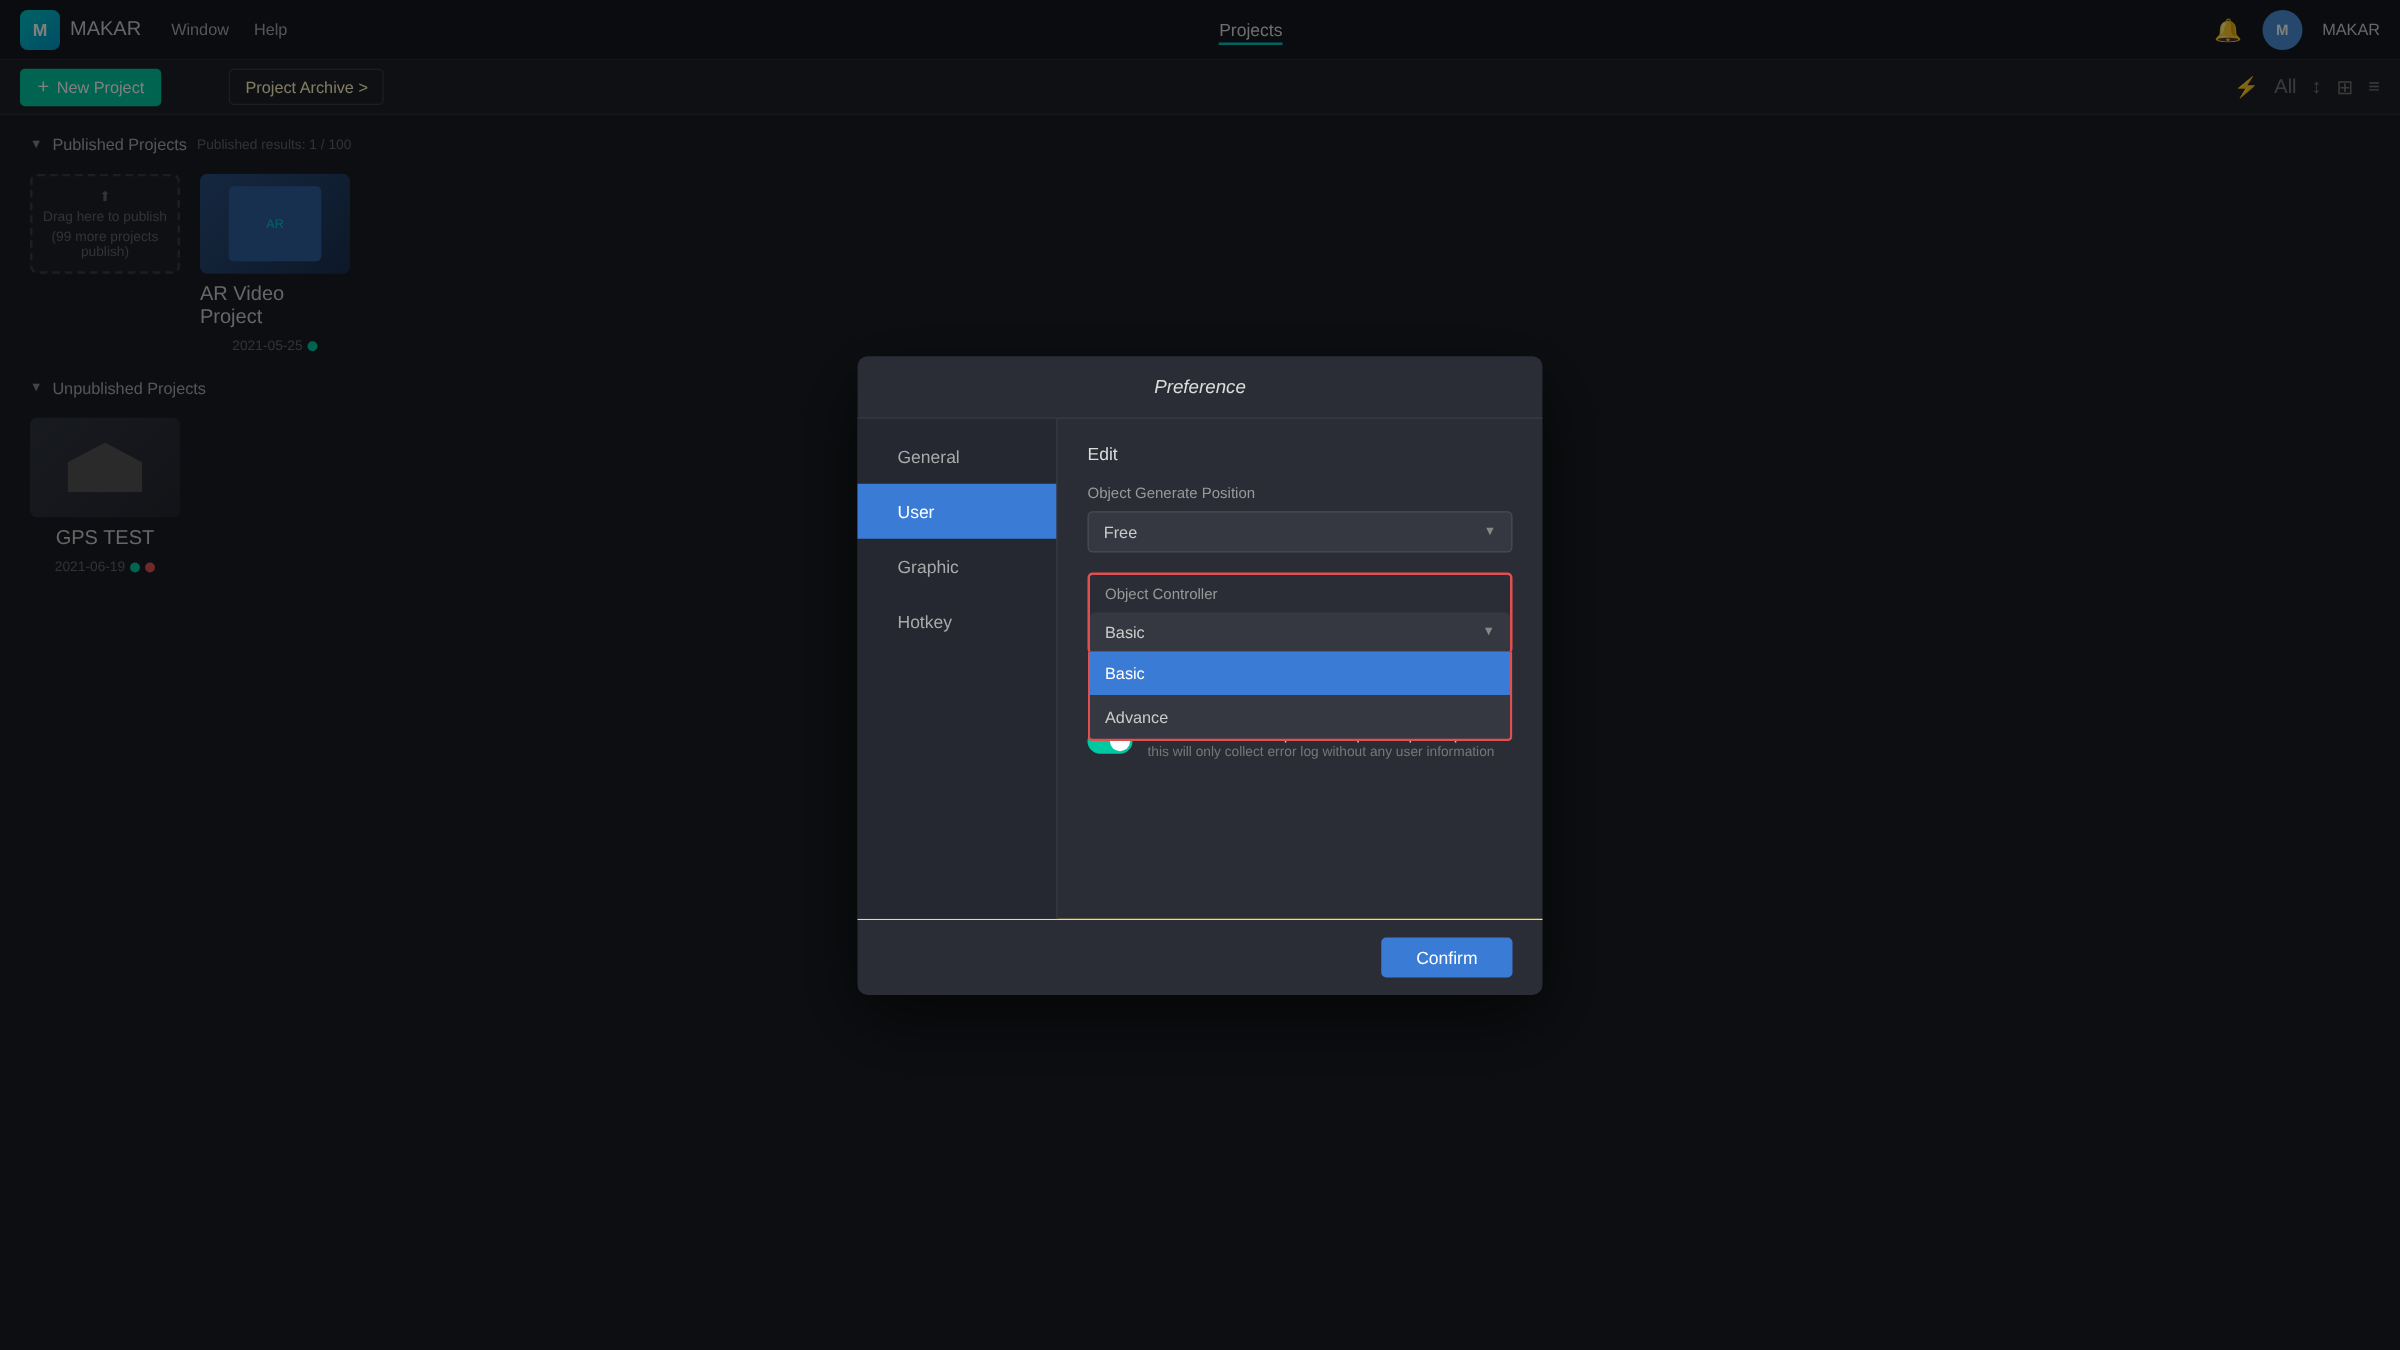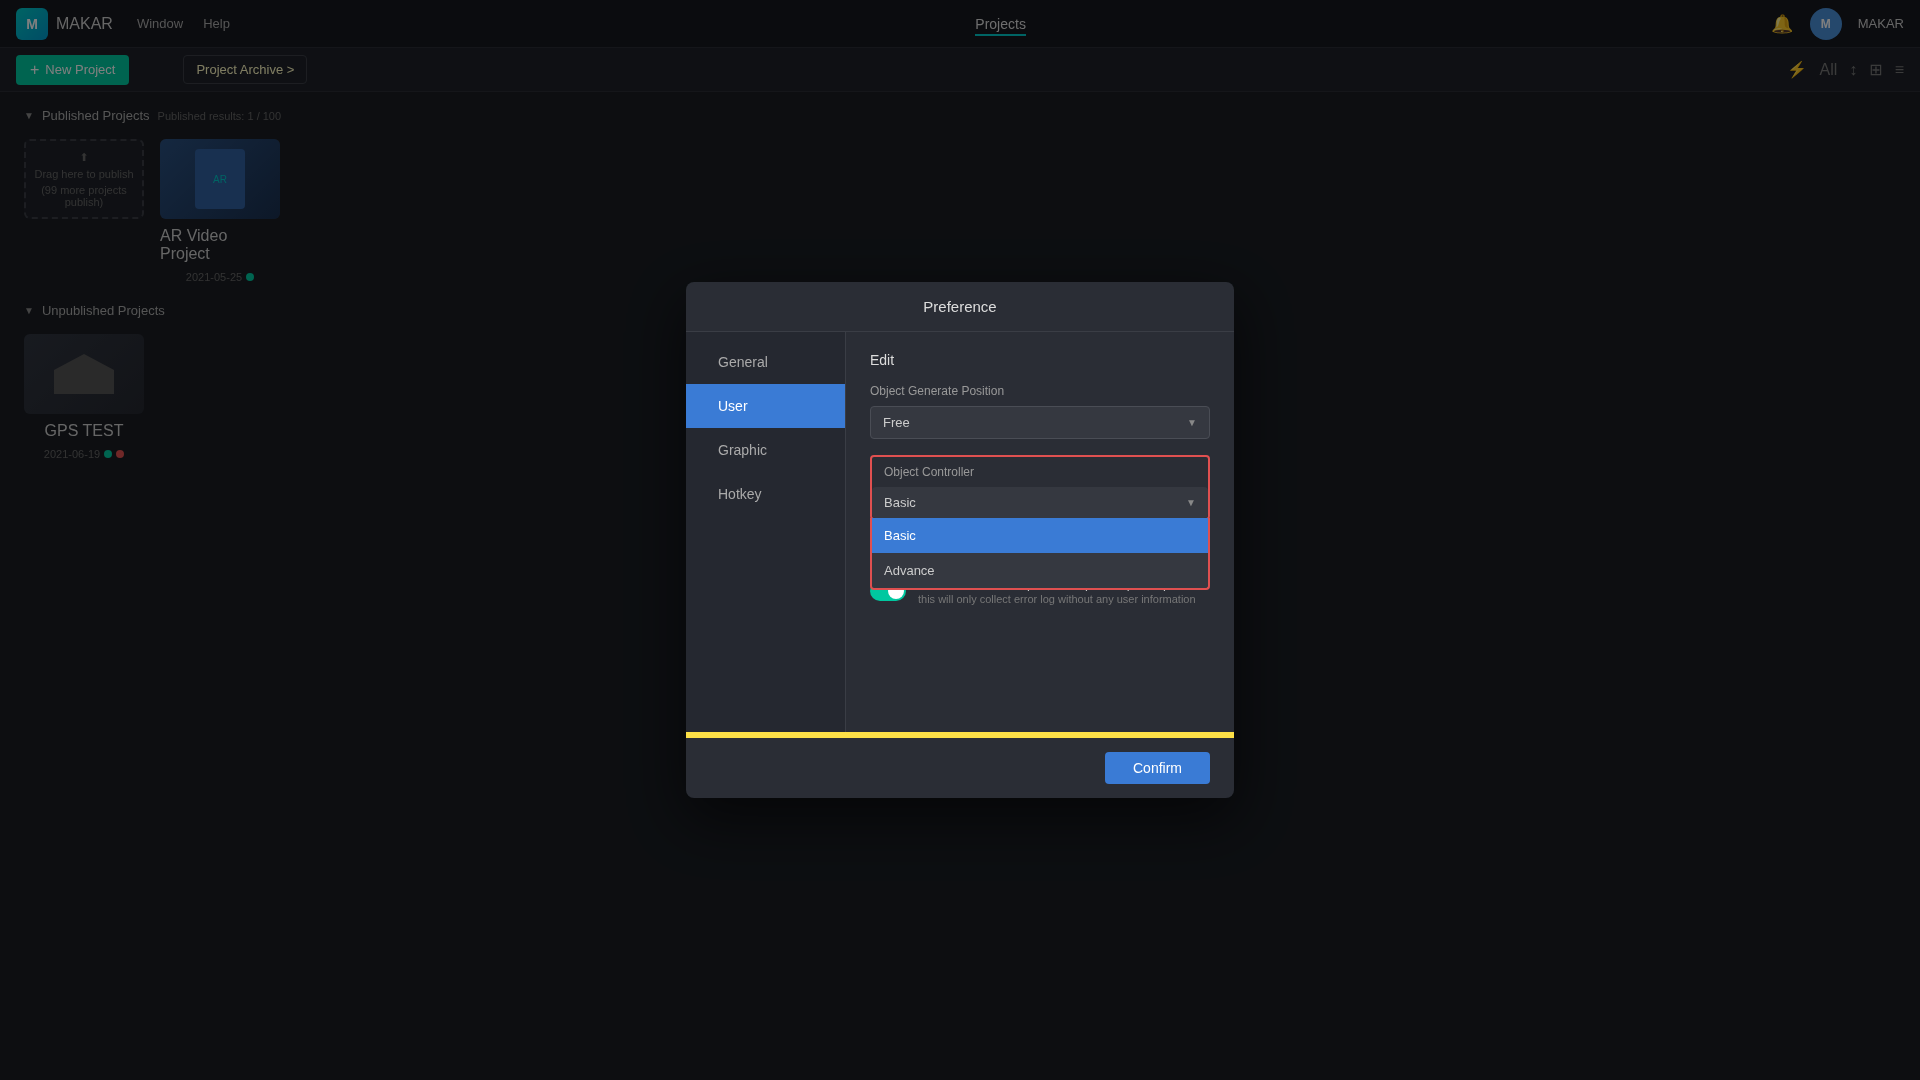--- a/index.html
+++ b/index.html
@@ -190,21 +190,21 @@
     .thumb-ar {
       width: 100%;
       height: 100%;
       background: linear-gradient(135deg, #2a5080, #1a3050);
       display: flex;
       align-items: center;
       justify-content: center;
       position: relative;
     }
     .thumb-ar-inner {
-      width: 50px;
+      width: 74px;
       height: 60px;
       background: #3060a0;
       border-radius: 4px;
       display: flex;
       align-items: center;
       justify-content: center;
       color: #00c8c8;
       font-size: 10px;
     }
     .project-name { font-size: 16px; color: #ccc; }
@@ -255,20 +255,21 @@
       overflow: visible;
       position: relative;
     }
     .modal-header {
       padding: 16px 24px;
       border-bottom: 1px solid #3a3d45;
       text-align: center;
       font-size: 15px;
       color: #ddd;
       font-weight: 500;
+      font-style: italic;
     }
     .modal-body {
       display: flex;
       min-height: 400px;
     }
     .modal-sidebar {
       width: 160px;
       background: #252830;
       border-right: 1px solid #3a3d45;
       padding: 8px 0;
@@ -396,21 +397,21 @@
     }
     .help-text-sub {
       font-size: 11px;
       color: #777;
       margin-top: 2px;
     }
 
     
     .modal-footer {
       padding: 14px 24px;
-      border-top: 6px solid #fde047;
+      border-top: 1px solid #fde047;
       display: flex;
       justify-content: flex-end;
     }
     .btn-confirm {
       background: #3a7bd5;
       color: white;
       border: none;
       padding: 8px 28px;
       border-radius: 4px;
       font-size: 14px;

